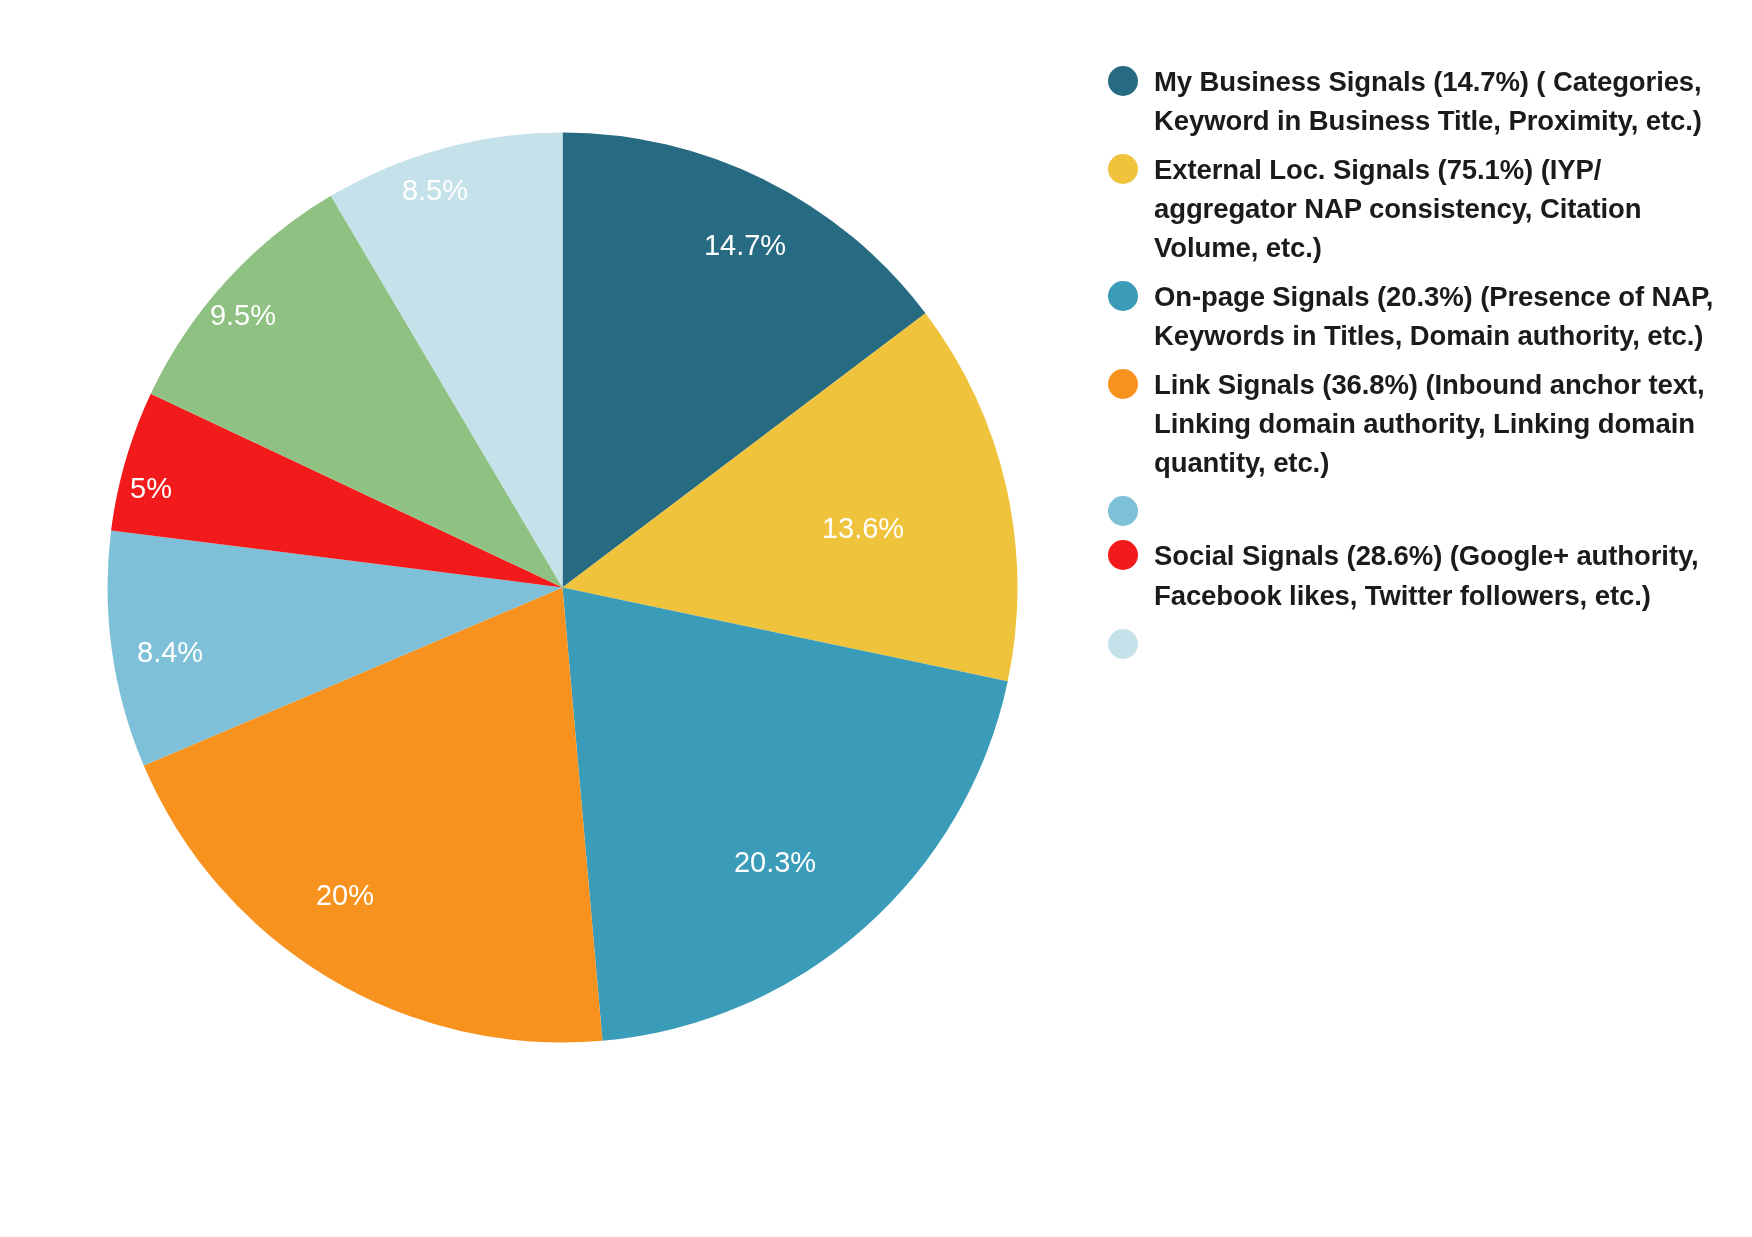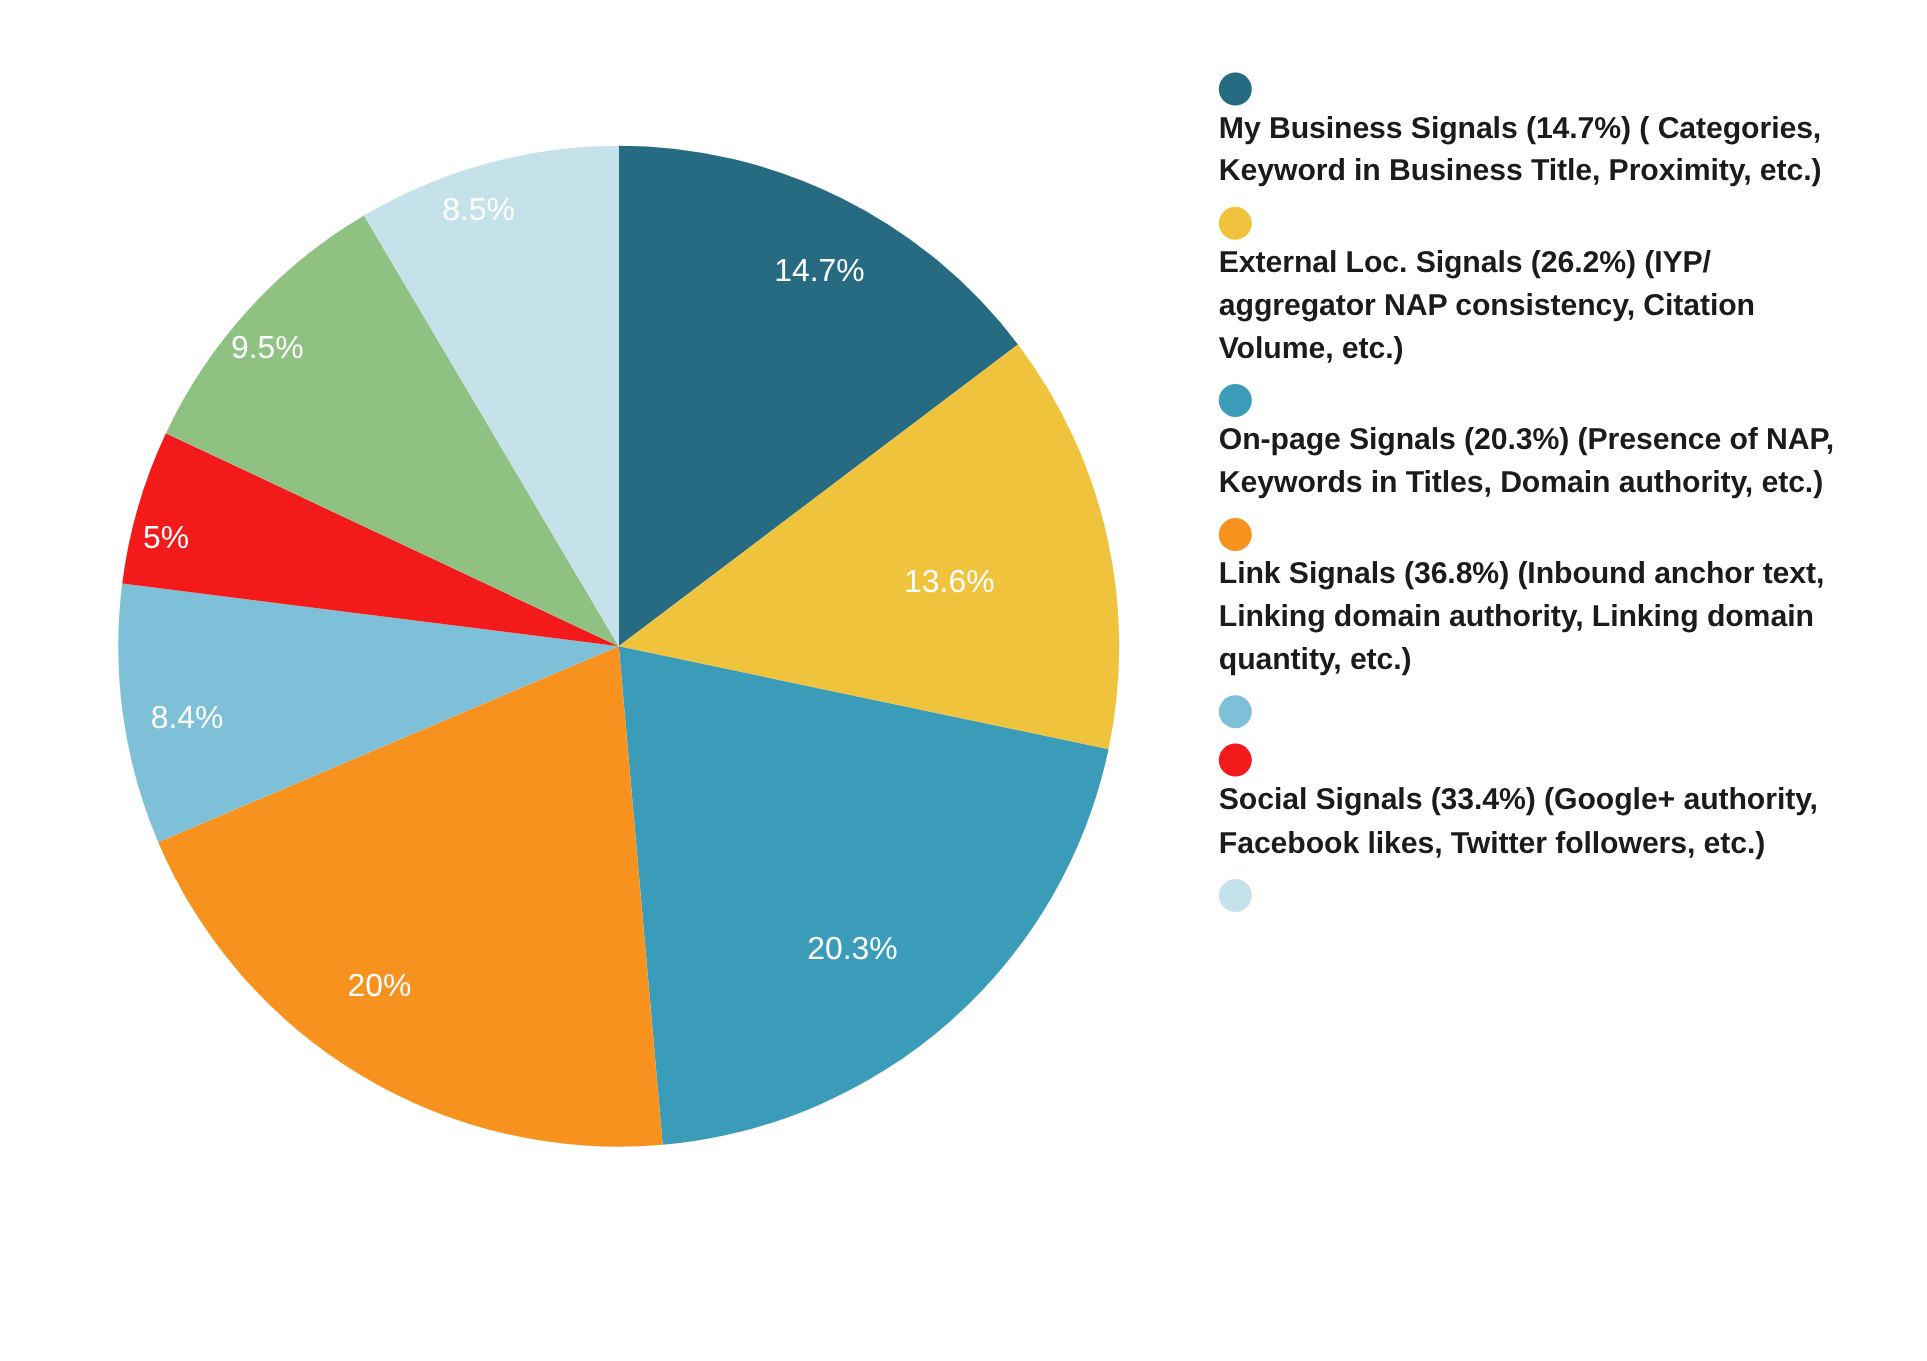--- a/index.html
+++ b/index.html
@@ -48,21 +48,21 @@
   .legend {
     position: relative;
     flex: 1 1 auto;
     padding-top: 62px;
     padding-left: 28px;
     padding-right: 20px;
     box-sizing: border-box;
   }
   .legend-item {
     display: flex;
-    flex-direction: column;
+    flex-direction: row;
     align-items: flex-start;
     margin-bottom: 10px;
   }
   .legend-swatch {
     flex: 0 0 auto;
     width: 30px;
     height: 30px;
     border-radius: 50%;
     margin-top: 4px;
     margin-right: 16px;
@@ -119,40 +119,40 @@
 
   <div class="legend">
 
     <div class="legend-item">
       <span class="legend-swatch" style="background:#266b82"></span>
       <span class="legend-text">My Business Signals (14.7%) ( Categories, Keyword in Business Title, Proximity, etc.)</span>
     </div>
 
     <div class="legend-item">
       <span class="legend-swatch" style="background:#f0c33c"></span>
-      <span class="legend-text">External Loc. Signals (26.2%) (IYP/ aggregator NAP consistency, Citation Volume, etc.)</span>
+      <span class="legend-text">External Loc. Signals (75.1%) (IYP/ aggregator NAP consistency, Citation Volume, etc.)</span>
     </div>
 
     <div class="legend-item">
       <span class="legend-swatch" style="background:#3a9cb8"></span>
       <span class="legend-text">On-page Signals (20.3%) (Presence of NAP, Keywords in Titles, Domain authority, etc.)</span>
     </div>
 
     <div class="legend-item">
       <span class="legend-swatch" style="background:#f7921e"></span>
       <span class="legend-text">Link Signals (36.8%) (Inbound anchor text, Linking domain authority, Linking domain quantity, etc.)</span>
     </div>
 
     <div class="legend-item">
       <span class="legend-swatch" style="background:#7ec0d8"></span>
     </div>
 
     <div class="legend-item">
       <span class="legend-swatch" style="background:#f21a1a"></span>
-      <span class="legend-text">Social Signals (33.4%) (Google+ authority, Facebook likes, Twitter followers, etc.)</span>
+      <span class="legend-text">Social Signals (28.6%) (Google+ authority, Facebook likes, Twitter followers, etc.)</span>
     </div>
 
 
     <div class="legend-item">
       <span class="legend-swatch" style="background:#c5e2ea"></span>
     </div>
 
   </div>
 
 </div>

